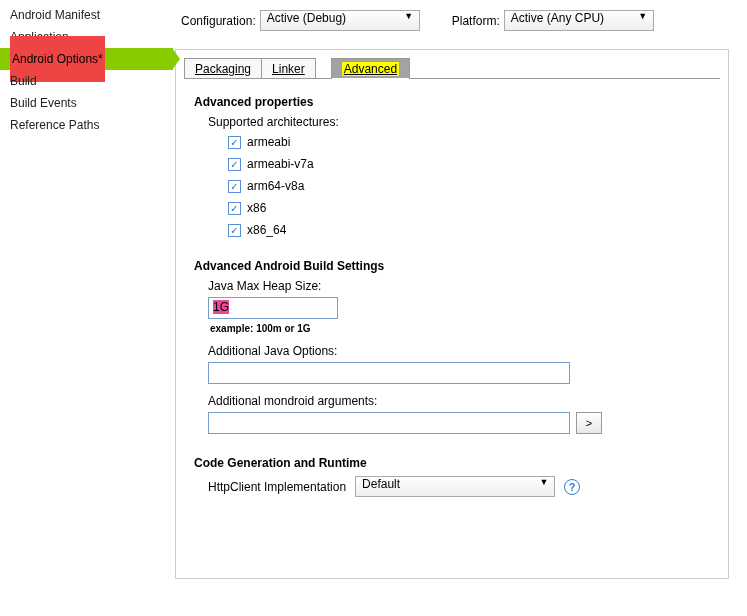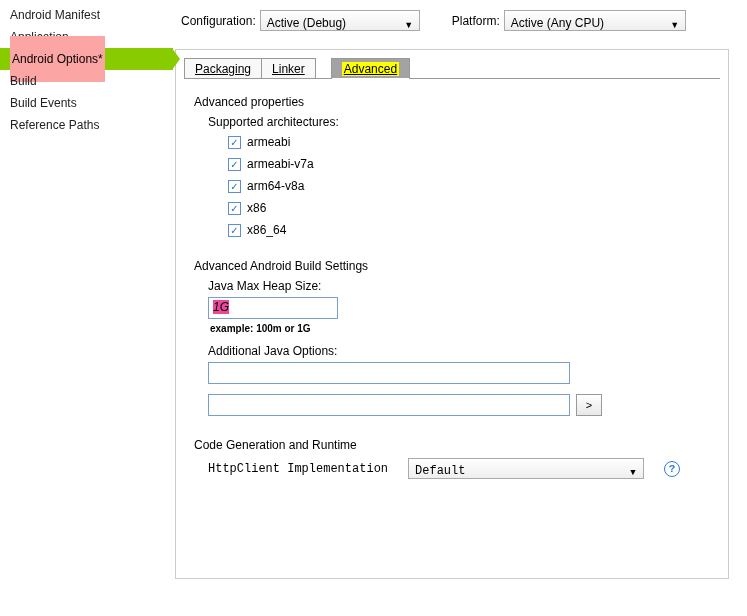--- a/index.html
+++ b/index.html
@@ -32,40 +32,40 @@
 .sidebar-item.active::after {
   content: "";
   position: absolute;
   right: -7px;
   top: 0;
   border-top: 11px solid transparent;
   border-bottom: 11px solid transparent;
   border-left: 8px solid #88cc00;
 }
 .sidebar-item.active .highlight {
-  background: #fca5a5;
+  background: #ef4444;
   color: #000;
   padding: 16px 2px;
 }
 .main {
   flex: 1;
   padding: 10px 18px 10px 10px;
 }
 .config-row {
   display: flex;
   align-items: center;
   gap: 2px;
   margin-bottom: 18px;
   padding-left: 6px;
 }
 .config-row label { margin-right: 2px; }
 .config-row .spacer { width: 28px; }
 .dropdown {
   display: inline-flex;
-  align-items: flex-end;
+  align-items: flex-start;
   justify-content: space-between;
   border: 1px solid #aaa;
   background: linear-gradient(#fff, #eee);
   height: 21px;
   padding: 0 2px 0 6px;
   font-size: 12px;
   cursor: pointer;
 }
 .dropdown .caret {
   width: 16px;
@@ -116,21 +116,21 @@
   position: absolute;
   left: 0; right: 0; bottom: -1px;
   height: 2px;
   background: #fff;
   z-index: 4;
 }
 .panel {
   padding: 12px 18px;
 }
 .section-header {
-  font-weight: normal;
+  font-weight: bold;
   margin-bottom: 6px;
   margin-top: 4px;
 }
 .section-header.mt { margin-top: 22px; }
 .sub-label { margin-left: 14px; margin-bottom: 6px; }
 .arch-list { margin-left: 34px; }
 .arch-item {
   display: flex;
   align-items: center;
   gap: 6px;
@@ -150,21 +150,21 @@
 .form-label { display: block; margin-bottom: 4px; }
 .text-input {
   border: 1px solid #7a9ecb;
   height: 22px;
   padding: 2px 4px;
   font-size: 12px;
   font-family: inherit;
 }
 .text-input.heap { width: 130px; }
 .text-input.wide { width: 362px; }
-.heap-val { background: #ec4899; display:inline-block;font-style:italic; }
+.heap-val { background: #ec4899; display:inline-block; }
 .example {
   font-size: 10px;
   margin-top: 4px;
   margin-left: 2px;
   font-weight: bold;
 }
 .row-inline {
   display: flex;
   align-items: center;
   gap: 6px;
@@ -175,23 +175,22 @@
   background: linear-gradient(#fff,#e8e8e8);
   display: inline-flex;
   align-items: center;
   justify-content: center;
   font-size: 11px;
   cursor: pointer;
 }
 .httpclient-row {
   display: flex;
   align-items: center;
-  gap: 20px;
+  gap: 9px;
   margin-left: 14px;
-  font-family: Liberation Mono, monospace;
 }
 .help-icon {
   width: 16px; height: 16px;
   border-radius: 50%;
   border: 1.5px solid #2b7cd3;
   color: #2b7cd3;
   font-size: 11px;
   font-weight: bold;
   display: inline-flex;
   align-items: center;
@@ -213,21 +212,21 @@
 
   <div class="main">
     <div class="config-row">
       <label>Configuration:</label>
       <div class="dropdown" style="width:160px">
         <span>Active (Debug)</span>
         <span class="caret">▼</span>
       </div>
       <span class="spacer"></span>
       <label>Platform:</label>
-      <div class="dropdown" style="width:182px">
+      <div class="dropdown" style="width:150px">
         <span>Active (Any CPU)</span>
         <span class="caret">▼</span>
       </div>
     </div>
 
     <div class="content-box">
       <div class="tab-row">
         <div class="tab"><span>Packaging</span></div>
         <div class="tab"><span>Linker</span></div>
         <div class="tab active"><span class="highlight">Advanced</span></div>
@@ -267,32 +266,33 @@
           <div class="text-input heap"><span class="heap-val">1G</span></div>
           <div class="example">example: 100m or 1G</div>
         </div>
 
         <div class="form-group">
           <label class="form-label">Additional Java Options:</label>
           <input class="text-input wide" value="" style="">
         </div>
 
         <div class="form-group">
+          <label class="form-label">Additional mondroid arguments:</label>
           <div class="row-inline">
             <input class="text-input wide" value="" style="">
             <div class="small-btn">
                 <span>&gt;</span>
               </div>
           </div>
         </div>
 
         <div class="section-header mt">Code Generation and Runtime</div>
         <div class="httpclient-row">
           <span>HttpClient Implementation</span>
-          <div class="dropdown" style="width:236px">
+          <div class="dropdown" style="width:200px">
             <span>Default</span>
             <span class="caret">▼</span>
           </div>
           <span class="help-icon">
               <span>?</span>
             </span>
         </div>
       </div>
     </div>
   </div>

